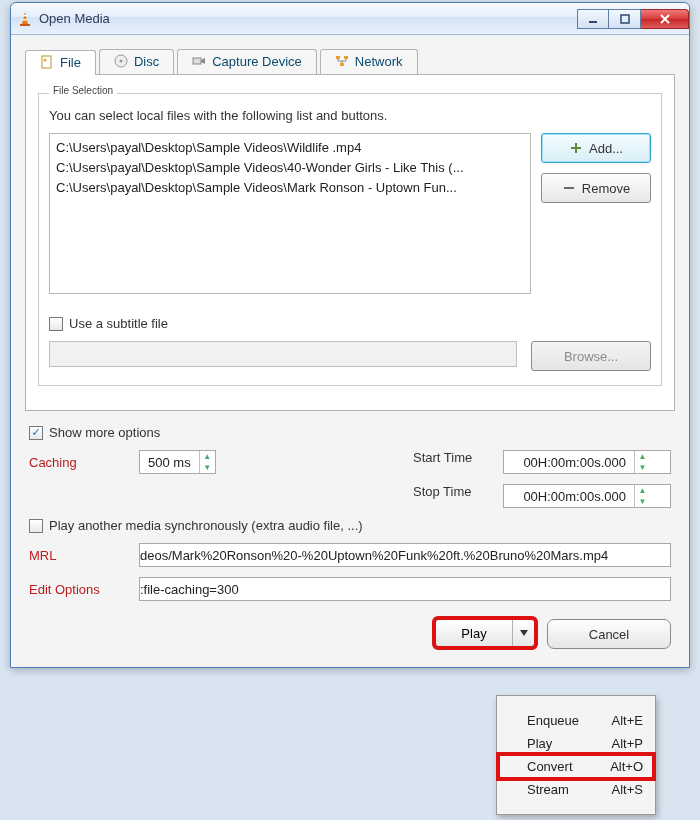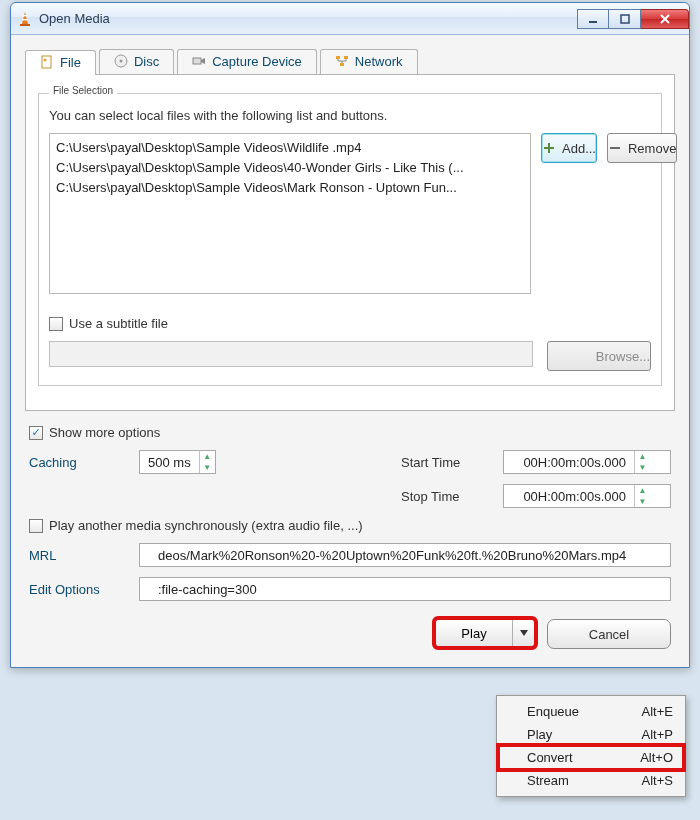--- a/index.html
+++ b/index.html
@@ -17,48 +17,48 @@
   .tab { border: 1px solid #b3b3b3; border-bottom: none; background: #f6f6f6; padding: 4px 14px; margin-right: 3px; border-top-left-radius: 3px; border-top-right-radius: 3px; display: flex; gap: 6px; align-items: flex-start; color: #0c4a6e; }
   .tab.active { background: #fff; position: relative; top: 1px; padding-bottom: 5px; }
   .tab svg { width: 14px; height: 14px; }
   .panel { border: 1px solid #b3b3b3; background: #fff; padding: 12px 12px 24px; }
   .group { border: 1px solid #c9c9c9; padding: 10px 10px 14px; margin-top: 6px; position: relative; }
   .group-title { position: absolute; top: -9px; left: 10px; background: #fff; padding: 0 4px; color: #444; font-size: 10px; }
   .hint { color: #333; margin: 4px 0 10px; }
   .filerow { display: flex; gap: 10px; }
   .filelist { flex: 1; height: 161px; border: 1px solid #b8b8b8; background: #fff; padding: 4px 6px; overflow: hidden; }
   .filelist div { white-space: nowrap; overflow: hidden; text-overflow: ellipsis; color: #222; line-height: 20px; }
-  .sidebtns { width: 110px; display: flex; flex-direction: row; gap: 10px; }
+  .sidebtns { width: 110px; display: flex; flex-direction: column; gap: 10px; }
   .btn { height: 30px; border: 1px solid #8a8a8a; border-radius: 3px; background: linear-gradient(#fefefe,#e6e6e6); display: flex; align-items: center; justify-content: center; gap: 6px; color: #333; cursor: pointer; }
   .btn.highlight { border-color: #35a2c9; box-shadow: 0 0 0 1px #9fe0f2 inset; background: linear-gradient(#f4fbfe,#d9eef7); }
   .btn svg { width: 14px; height: 14px; }
   .btn.disabled { color: #8b8b8b; background: linear-gradient(#f4f4f4,#e5e5e5); }
   .chk { display: flex; gap: 6px; align-items: center; color: #333; }
   .chk .box { width: 14px; height: 14px; border: 1px solid #787878; background: linear-gradient(#fff,#e8e8e8); display: flex; align-items: center; justify-content: center; color: #1b6fbf; font-size: 11px; }
   .subrow { display: flex; gap: 14px; margin-top: 10px; }
   .subrow .field { flex: 1; height: 26px; border: 1px solid #bfbfbf; background: #f1f1f1; }
-  .subrow .btn { width: 104px; justify-content: flex-end; }
+  .subrow .btn { width: 120px; }
   .morechk { margin: 14px 0 8px 4px; }
   .optrow { display: flex; align-items: center; margin: 10px 4px; gap: 10px; }
-  .optrow .lbl { width: 100px; color: #0c4a6e; }
+  .optrow .lbl { width: 100px; color: #b91c1c; }
   .spin { display: flex; align-items: center; border: 1px solid #a9a9a9; background: #fff; height: 24px; }
   .spin .val { padding: 0 8px; min-width: 56px; text-align: right; color: #222; }
   .spin .arrows { width: 16px; border-left: 1px solid #c3c3c3; display: flex; flex-direction: column; }
   .spin .arrows div { height: 11px; display: flex; align-items: center; justify-content: center; font-size: 8px; color: #4a6; }
   .wide { flex: 1; }
-  .timewrap { display: flex; align-items: center; gap: 12px; }
+  .timewrap { display: flex; align-items: flex-start; }
   .timewrap .lbl2 { width: 90px; text-align: left; color: #333; }
-  .tin { border: 1px solid #a9a9a9; background: #fff; height: 24px; padding: 0 18px; flex:1; display:flex; align-items:center; color:#222; }
+  .tin { border: 1px solid #a9a9a9; background: #fff; height: 24px; padding: 0 0; flex:1; display:flex; align-items:center; color:#222; }
   .footer { display: flex; gap: 12px; justify-content: flex-end; margin: 18px 4px 4px; }
   .play { position: relative; width: 100px; height: 28px; border: 1px solid #8c8c8c; background: linear-gradient(#fff,#e6e6e6); display:flex; align-items:center; border-radius:3px; }
   .play .pl { flex:1; text-align:center; }
   .play .dd { width: 22px; border-left: 1px solid #b0b0b0; height:100%; display:flex; align-items:center; justify-content:center; }
   .cancel { width: 124px; border-radius: 7px; }
   .redbox { outline: 4px solid #d11; outline-offset: -1px; }
-  .menu { position: absolute; left: 496px; top: 695px; width: 190px; background: #f4f4f4; border: 1px solid #9a9a9a; box-shadow: 2px 3px 6px rgba(0,0,0,.25); padding: 4px 2px; }
+  .menu { position: absolute; left: 496px; top: 695px; width: 160px; background: #f4f4f4; border: 1px solid #9a9a9a; box-shadow: 2px 3px 6px rgba(0,0,0,.25); padding: 13px 2px; }
   .menu .mi { display: flex; padding: 4px 10px 4px 28px; justify-content: space-between; color: #222; }
   .menu .mi.red { outline: 4px solid #d11; outline-offset: -1px; }
 </style>
 </head>
 <body>
 
 <div class="window">
   <div class="titlebar">
     <svg class="cone" viewBox="0 0 16 16">
         <polygon points="8,1 11,13 5,13" fill="#e87b1c"></polygon>

